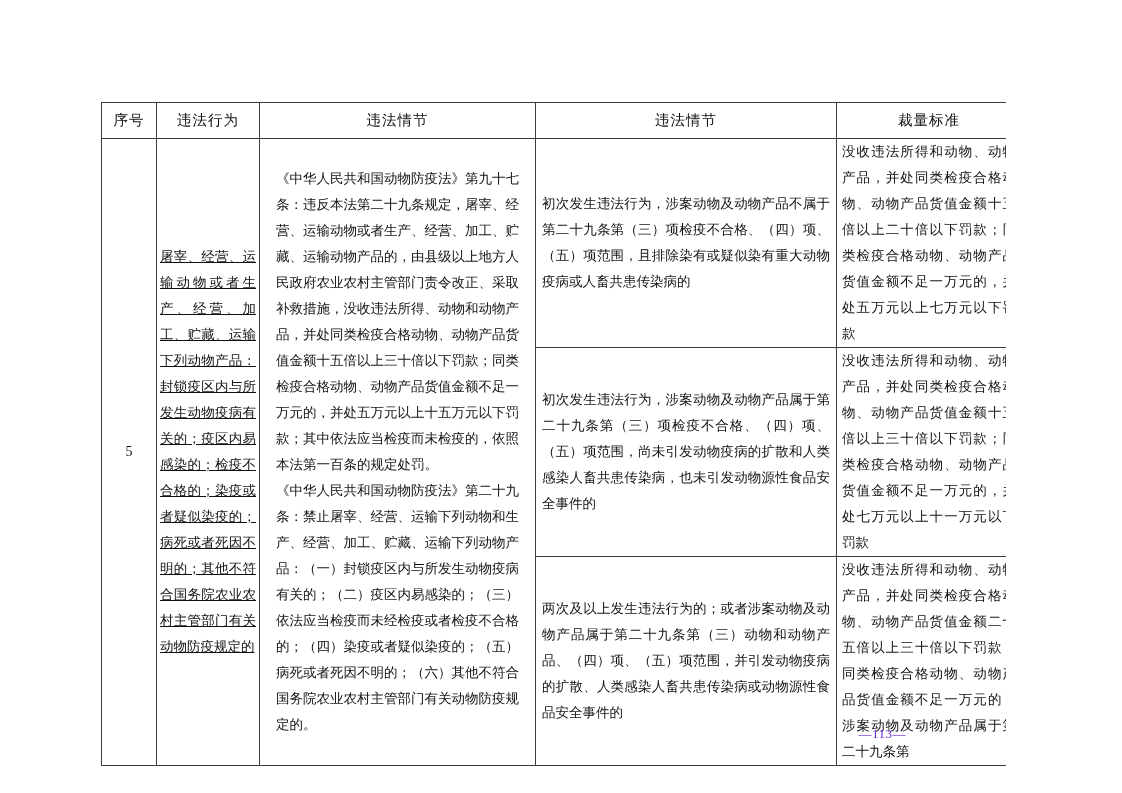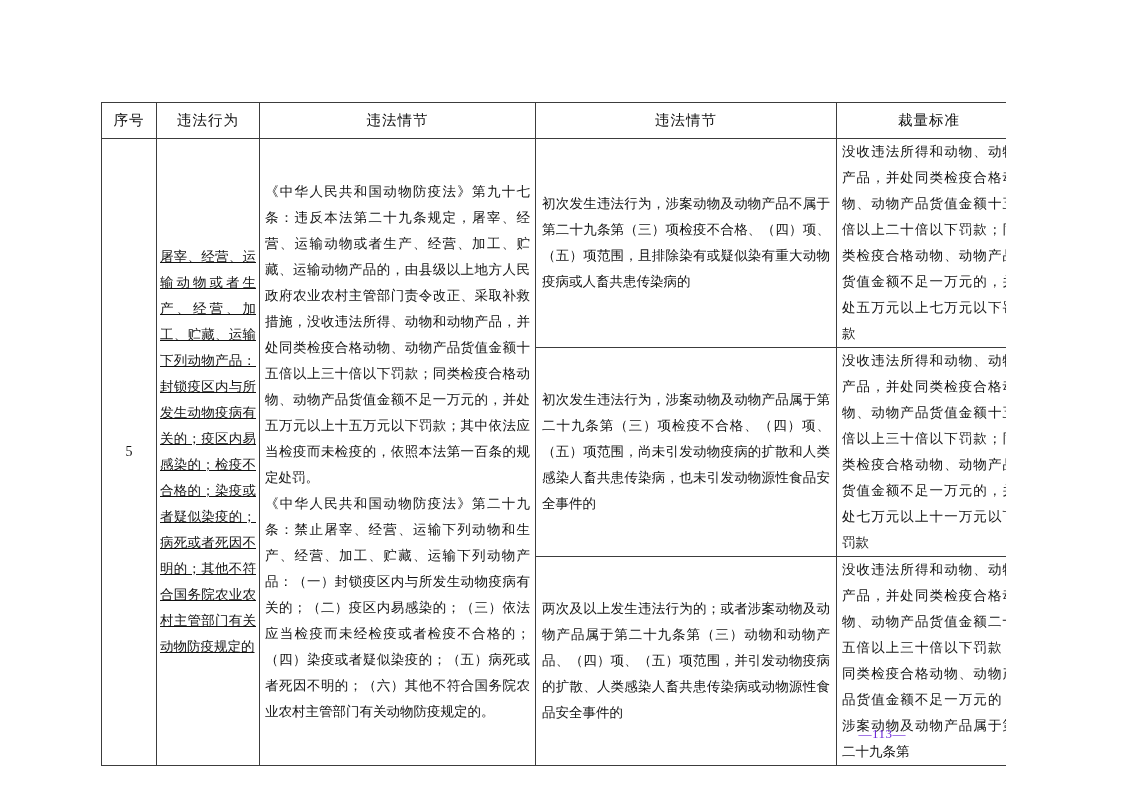--- a/index.html
+++ b/index.html
@@ -42,21 +42,21 @@
     font-size: 13.5px;
     line-height: 26px;
     text-align: justify;
     text-align-last: left;
   }
   td.c-index {
     text-align: center;
     font-size: 14px;
   }
   td.c-behavior .cell-text { margin: 0 3px; text-decoration: underline; }
-  td.c-basis .cell-text   { margin: 0 5px; }
+  td.c-basis .cell-text   { margin: 0 16px; }
   td.c-circ .cell-text    { margin: 8px 6px; }
   td.c-std .cell-text     { margin: 0 5px; }
   .para { margin: 0; }
   .page-number {
     position: absolute;
     top: 726px;
     right: 100px;
     font-size: 13px;
     letter-spacing: 0.5px;
     color: #6d28d9;

